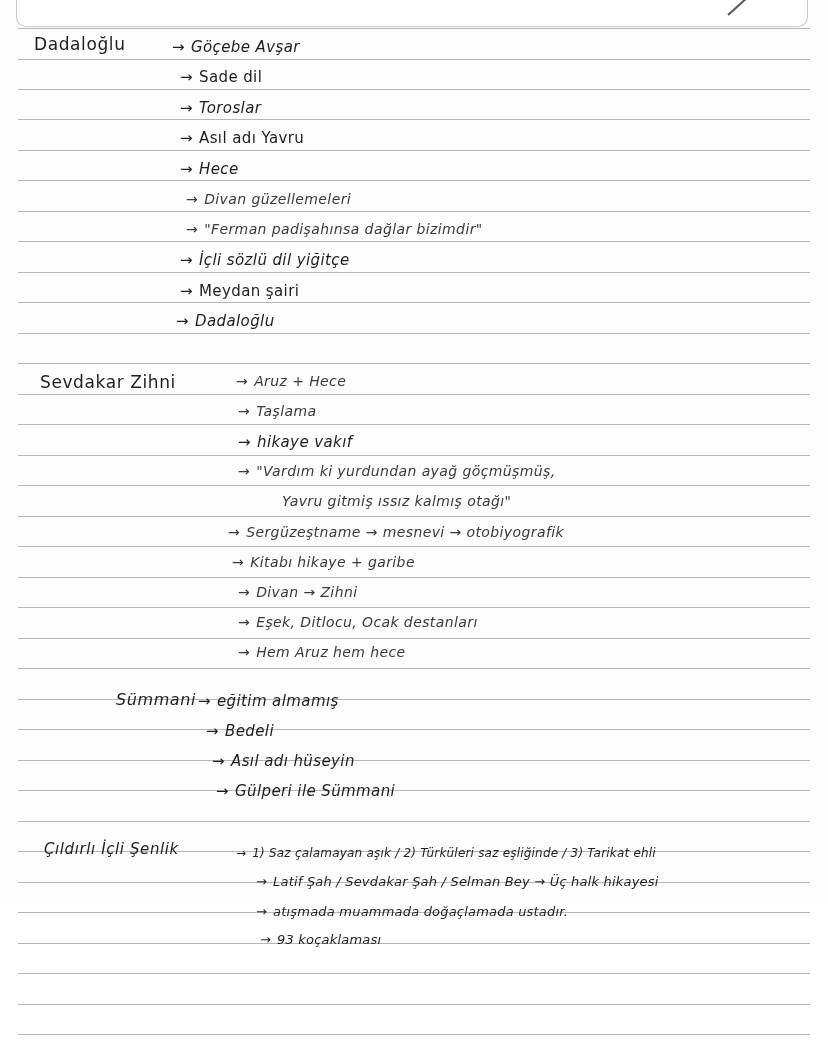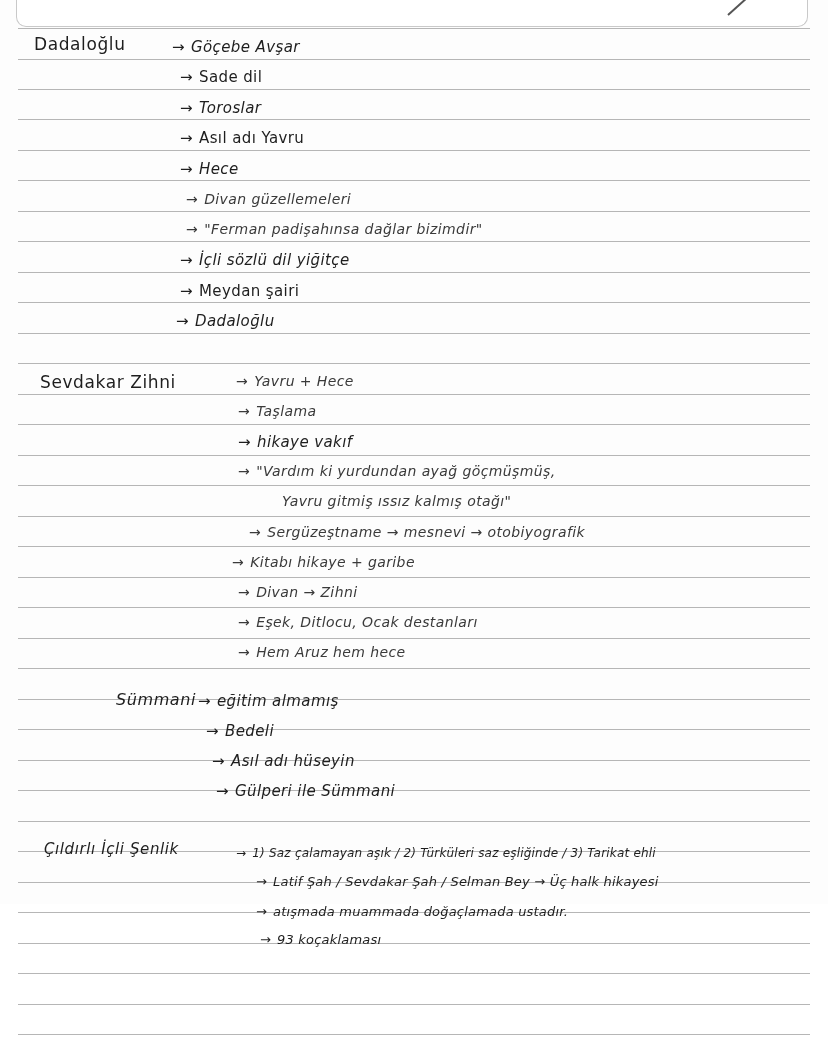--- a/index.html
+++ b/index.html
@@ -132,26 +132,26 @@
   <div class="line" style="left:180px; top:99px"><span class="arrow">→</span><span>Toroslar</span></div>
   <div class="line bold" style="left:180px; top:129px"><span class="arrow">→</span><span>Asıl adı Yavru</span></div>
   <div class="line" style="left:180px; top:160px"><span class="arrow">→</span><span>Hece</span></div>
   <div class="line light" style="left:186px; top:191px"><span class="arrow">→</span><span>Divan güzellemeleri</span></div>
   <div class="line light" style="left:186px; top:221px"><span class="arrow">→</span><span>"Ferman padişahınsa dağlar bizimdir"</span></div>
   <div class="line" style="left:180px; top:251px"><span class="arrow">→</span><span>İçli sözlü dil yiğitçe</span></div>
   <div class="line bold" style="left:180px; top:282px"><span class="arrow">→</span><span>Meydan şairi</span></div>
   <div class="line" style="left:176px; top:312px"><span class="arrow">→</span><span>Dadaloğlu</span></div>
 
   <div class="line head" style="left:40px; top:372px">Sevdakar Zihni</div>
-  <div class="line light" style="left:236px; top:373px"><span class="arrow">→</span><span>Yavru + Hece</span></div>
+  <div class="line light" style="left:236px; top:373px"><span class="arrow">→</span><span>Aruz + Hece</span></div>
   <div class="line light" style="left:238px; top:403px"><span class="arrow">→</span><span>Taşlama</span></div>
   <div class="line" style="left:238px; top:433px"><span class="arrow">→</span><span>hikaye vakıf</span></div>
   <div class="line light" style="left:238px; top:463px"><span class="arrow">→</span><span>"Vardım ki yurdundan ayağ göçmüşmüş,</span></div>
   <div class="line light" style="left:282px; top:493px">Yavru gitmiş ıssız kalmış otağı"</div>
-  <div class="line light" style="left:249px; top:524px"><span class="arrow">→</span><span>Sergüzeştname → mesnevi → otobiyografik</span></div>
+  <div class="line light" style="left:228px; top:524px"><span class="arrow">→</span><span>Sergüzeştname → mesnevi → otobiyografik</span></div>
   <div class="line light" style="left:232px; top:554px"><span class="arrow">→</span><span>Kitabı hikaye + garibe</span></div>
   <div class="line light" style="left:238px; top:584px"><span class="arrow">→</span><span>Divan → Zihni</span></div>
   <div class="line light" style="left:238px; top:614px"><span class="arrow">→</span><span>Eşek, Ditlocu, Ocak destanları</span></div>
   <div class="line light" style="left:238px; top:644px"><span class="arrow">→</span><span>Hem Aruz hem hece</span></div>
 
   <div class="line head" style="left:116px; top:690px; font-size:16px; font-style:italic">Sümmani</div>
   <div class="line" style="left:198px; top:692px"><span class="arrow">→</span><span>eğitim almamış</span></div>
   <div class="line" style="left:206px; top:722px"><span class="arrow">→</span><span>Bedeli</span></div>
   <div class="line" style="left:212px; top:752px"><span class="arrow">→</span><span>Asıl adı hüseyin</span></div>
   <div class="line" style="left:216px; top:782px"><span class="arrow">→</span><span>Gülperi ile Sümmani</span></div>

